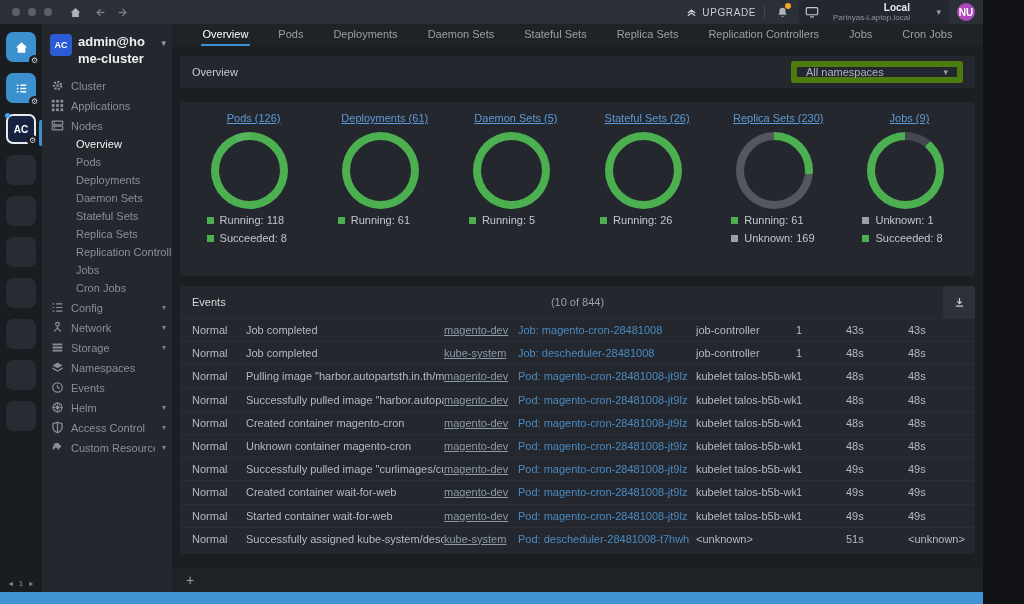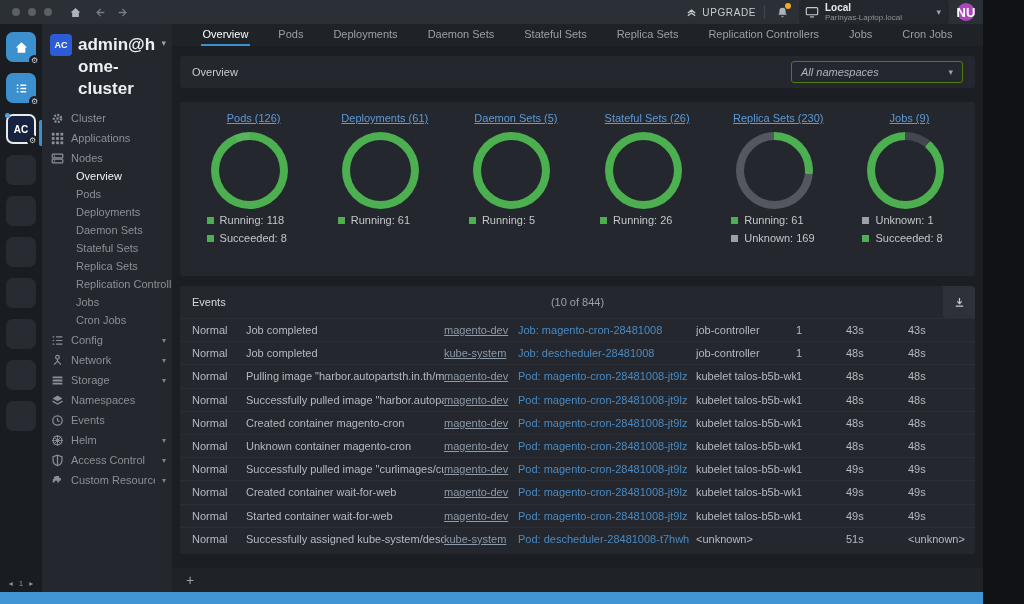--- a/index.html
+++ b/index.html
@@ -11,46 +11,46 @@
   .topbar { height:24px; background:#2b2f36; display:flex; align-items:center; padding:0 8px; color:#b9bec4; flex:0 0 auto; }
   .traffic { display:flex; gap:8px; margin:0 14px 0 4px; }
   .traffic i { width:8px; height:8px; border-radius:50%; background:#5c6065; display:block; }
   .tb-ico { width:18px; height:18px; display:flex; align-items:center; justify-content:center; margin-right:6px; color:#aeb4ba; cursor:default; }
   .tb-ico.dim { color:#787e85; }
   .tb-right { margin-left:auto; display:flex; align-items:center; gap:8px; }
   .upgrade { display:flex; align-items:center; gap:4px; font-size:10px; letter-spacing:.6px; color:#c9ced3; }
   .tb-sep { width:1px; height:14px; background:#41464d; }
   .bell { position:relative; width:18px; height:18px; display:flex; align-items:center; justify-content:center; color:#aeb4ba; }
   .bell .dot { position:absolute; top:0; right:0; width:6px; height:6px; border-radius:50%; background:#f5a623; }
-  .cluster-select { display:flex; align-items:center; gap:6px; background:#24272d; border-radius:4px; padding:2px 8px 2px 6px; min-width:150px; }
+  .cluster-select { display:flex; align-items:center; gap:14px; background:#24272d; border-radius:4px; padding:2px 8px 2px 6px; min-width:150px;text-align:right; }
   .cluster-select .txt { display:flex; flex-direction:column; line-height:1.15; }
   .cluster-name { font-size:10px; font-weight:bold; color:#e7eaee; }
   .cluster-host { font-size:8px; color:#8d939a; }
   .caret { font-size:9px; color:#9aa0a6; }
-  .avatar { width:18px; height:18px; border-radius:50%; background:#ab47bc; color:#fff; font-size:13px; font-weight:bold; display:flex; align-items:center; justify-content:center; }
+  .avatar { width:18px; height:18px; border-radius:50%; background:#ab47bc; color:#fff; font-size:10px; font-weight:bold; display:flex; align-items:center; justify-content:center; }
 
   
   .body { flex:1 1 auto; display:flex; min-height:0; }
 
   
   .rail { width:42px; background:#191c21; display:flex; flex-direction:column; align-items:center; padding-top:8px; position:relative; flex:0 0 auto; }
   .rail-btn { width:30px; height:30px; border-radius:7px; margin-bottom:11px; position:relative; display:flex; align-items:center; justify-content:center; }
   .rail-btn.blue { background:#3d90ce; color:#fff; }
   .rail-btn.ac { background:#16223f; border:2px solid #e8eaed; color:#fff; font-size:10px; font-weight:bold; }
   .rail-btn.slot { background:#282b31; }
   .gear-badge { position:absolute; right:-4px; bottom:-4px; width:11px; height:11px; border-radius:50%; background:#191c21; color:#cfd3d8; font-size:8px; line-height:11px; text-align:center; }
   .notif-dot { position:absolute; left:-3px; top:-3px; width:5px; height:5px; border-radius:50%; background:#4aa3f0; }
   .active-strip { position:absolute; right:0; top:96px; width:3px; height:26px; border-radius:2px 0 0 2px; background:#3d90ce; }
   .rail-pager { margin-top:auto; margin-bottom:4px; display:flex; align-items:center; gap:6px; color:#8a8f96; font-size:8px; }
 
   
   .sidebar { width:130px; background:#24272d; flex:0 0 auto; padding:8px 0 0 0; overflow:hidden; font-size:11px; }
   .side-head { display:flex; align-items:flex-start; gap:6px; padding:2px 6px 8px 8px; }
   .side-avatar { width:22px; height:22px; border-radius:4px; background:#2b5cd6; color:#fff; font-size:9px; font-weight:bold; display:flex; align-items:center; justify-content:center; flex:0 0 auto; }
-  .side-account { color:#eef1f4; font-weight:bold; font-size:17px; line-height:1.3; word-break:break-word; flex:1; }
+  .side-account { color:#eef1f4; font-weight:bold; font-size:13px; line-height:1.3; word-break:break-word; flex:1; }
   .side-head .caret { margin-top:4px; }
   .menu { display:flex; flex-direction:column; }
   .menu-item { display:flex; align-items:center; gap:7px; color:#8b9096; padding:3px 6px 3px 9px; height:20px; }
   .menu-item .mi-icon { width:13px; height:13px; flex:0 0 auto; display:flex; align-items:center; justify-content:center; }
   .menu-item .mi-label { flex:1; white-space:nowrap; overflow:hidden; }
   .menu-item .mi-chev { font-size:8px; color:#7d838a; }
   .menu-item.active { background:#3d90ce; color:#fff; border-radius:4px; margin:0 3px; padding-left:6px; }
   .menu-item.active .mi-chev { color:#fff; }
   .submenu-item { color:#8b9096; padding:2px 6px 2px 34px; height:18px; white-space:nowrap; }
   .submenu-item.active { color:#f2f4f6; }
@@ -58,21 +58,21 @@
   
   .main { flex:1 1 auto; display:flex; flex-direction:column; min-width:0; background:#1b1e23; }
   .tabbar { height:22px; background:#1f2227; display:flex; justify-content:center; align-items:flex-end; gap:26px; flex:0 0 auto; }
   .tab { font-size:11px; color:#9aa0a6; padding:3px 2px 4px; border-bottom:2px solid transparent; white-space:nowrap; }
   .tab.active { color:#fff; border-bottom-color:#3d90ce; }
 
   .content { flex:1 1 auto; padding:10px 8px 0; overflow:hidden; }
   .panel { background:#24272d; border-radius:3px; }
   .panel-overview { height:32px; display:flex; align-items:center; justify-content:space-between; padding:0 12px; margin-bottom:14px; }
   .panel-overview .title { font-size:11px; color:#c8ccd1; }
-  .ns-select { width:172px; height:22px; border:1px solid #4d7c0f; border-radius:3px; display:flex; align-items:center; justify-content:space-between; padding:0 9px; color:#aeb4ba; font-size:11px;font-style:italic; }
+  .ns-select { width:172px; height:22px; border:6px solid #4d7c0f; border-radius:3px; display:flex; align-items:center; justify-content:space-between; padding:0 9px; color:#aeb4ba; font-size:11px; }
 
   .panel-charts { height:174px; display:flex; padding:10px 4px 0; margin-bottom:10px; }
   .chart-col { flex:1 1 0; display:flex; flex-direction:column; align-items:center; min-width:0; }
   .chart-title { font-size:11px; color:#5e9ad6; text-decoration:underline; margin-bottom:8px; white-space:nowrap;margin-left:8px; }
   .donut { width:77px; height:77px; border-radius:50%; position:relative; }
   .donut .hole { position:absolute; inset:8px; border-radius:50%; background:#24272d; }
   .legend { margin-top:2px; align-self:center; width:86px;text-align:right; }
   .legend-item { display:flex; align-items:center; gap:6px; font-size:11px; color:#c3c7cc; height:18px; white-space:nowrap; }
   .legend-item .sw { width:7px; height:7px; flex:0 0 auto; }
 

